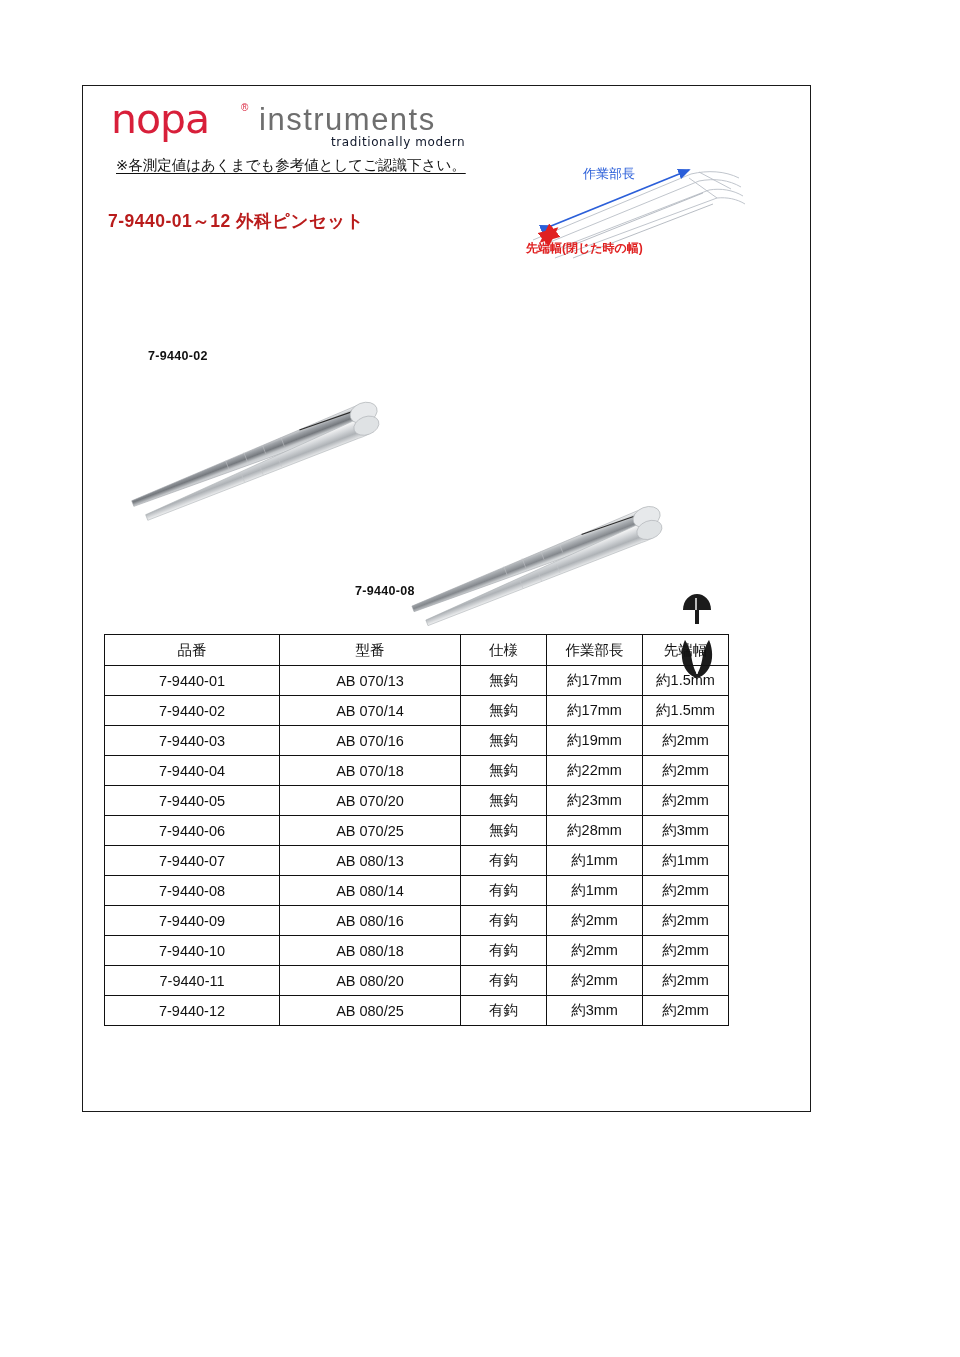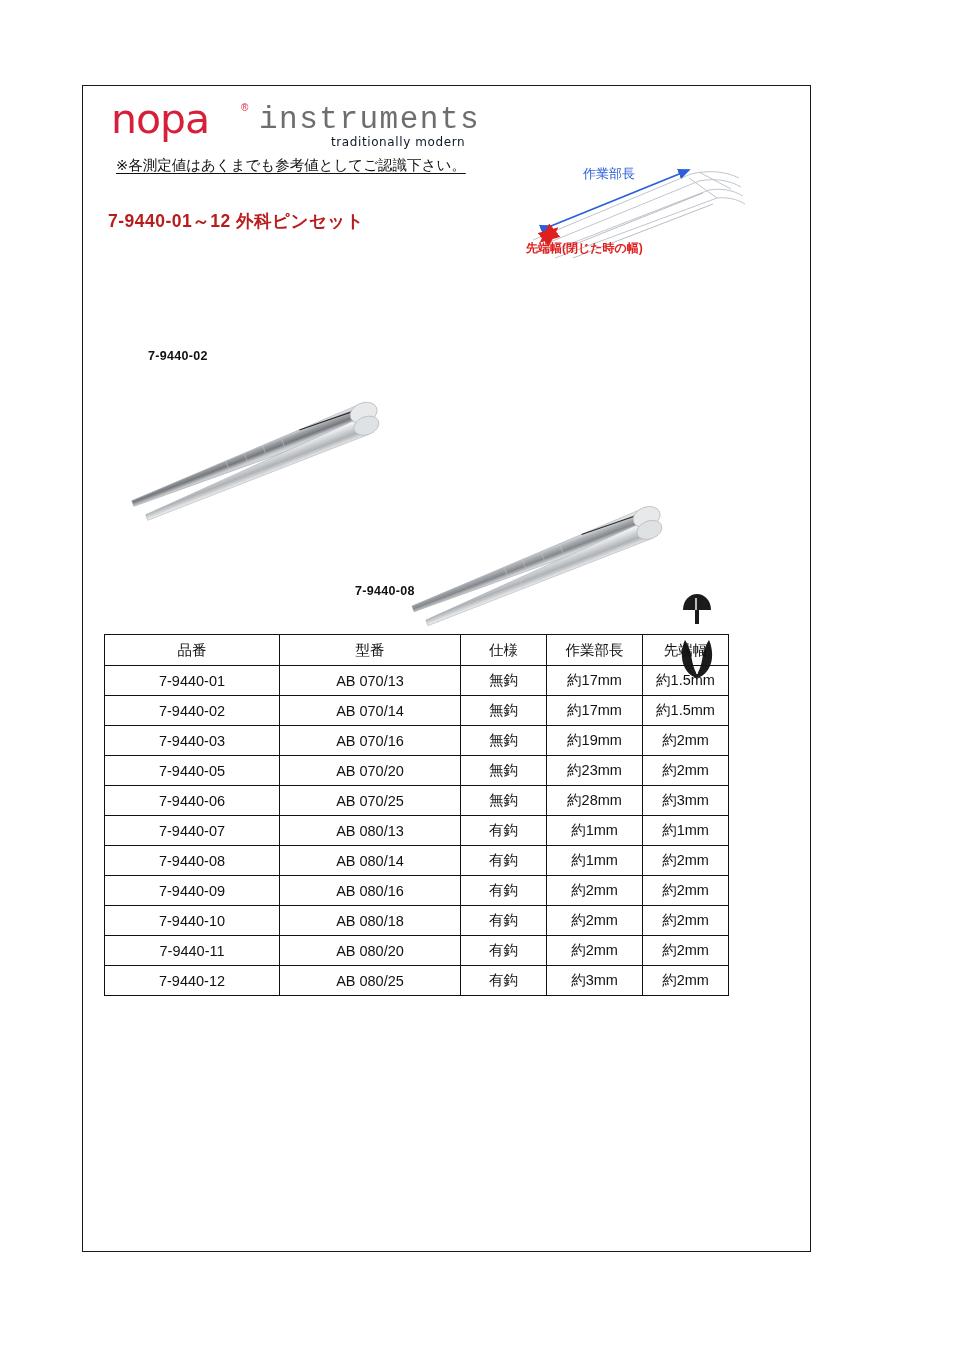--- a/index.html
+++ b/index.html
@@ -14,21 +14,21 @@
     font-family: "Liberation Sans", "DejaVu Sans", sans-serif;
     overflow: hidden;
   }
 
   
   #page-sheet {
     position: absolute;
     left: 82px;
     top: 85px;
     width: 729px;
-    height: 1167px;
+    height: 1027px;
     border: 1.5px solid #1a1a1a;
     background: #ffffff;
     box-sizing: border-box;
   }
 
   
   #logo-block {
     position: absolute;
     left: 28px;
     top: 10px;
@@ -54,21 +54,21 @@
     color: #d81f3a;
   }
   #logo-instruments {
     position: absolute;
     left: 148px;
     top: 4px;
     font-size: 31px;
     font-weight: 300;
     letter-spacing: 1.5px;
     color: #6e6e6e;
-    font-family: Liberation Mono, monospace;
+    font-family: Liberation Sans, sans-serif;
     line-height: 40px;
   }
   #logo-tagline {
     position: absolute;
     left: 220px;
     top: 39px;
     font-size: 12px;
     letter-spacing: 0.6px;
     color: #0f172a;
     font-family: "DejaVu Sans", sans-serif;
@@ -345,20 +345,27 @@
           <td>約1.5mm</td>
         </tr>
         <tr>
           <td>7-9440-03</td>
           <td>AB 070/16</td>
           <td>無鈎</td>
           <td>約19mm</td>
           <td>約2mm</td>
         </tr>
         <tr>
+          <td>7-9440-04</td>
+          <td>AB 070/18</td>
+          <td>無鈎</td>
+          <td>約22mm</td>
+          <td>約2mm</td>
+        </tr>
+        <tr>
           <td>7-9440-05</td>
           <td>AB 070/20</td>
           <td>無鈎</td>
           <td>約23mm</td>
           <td>約2mm</td>
         </tr>
         <tr>
           <td>7-9440-06</td>
           <td>AB 070/25</td>
           <td>無鈎</td>

